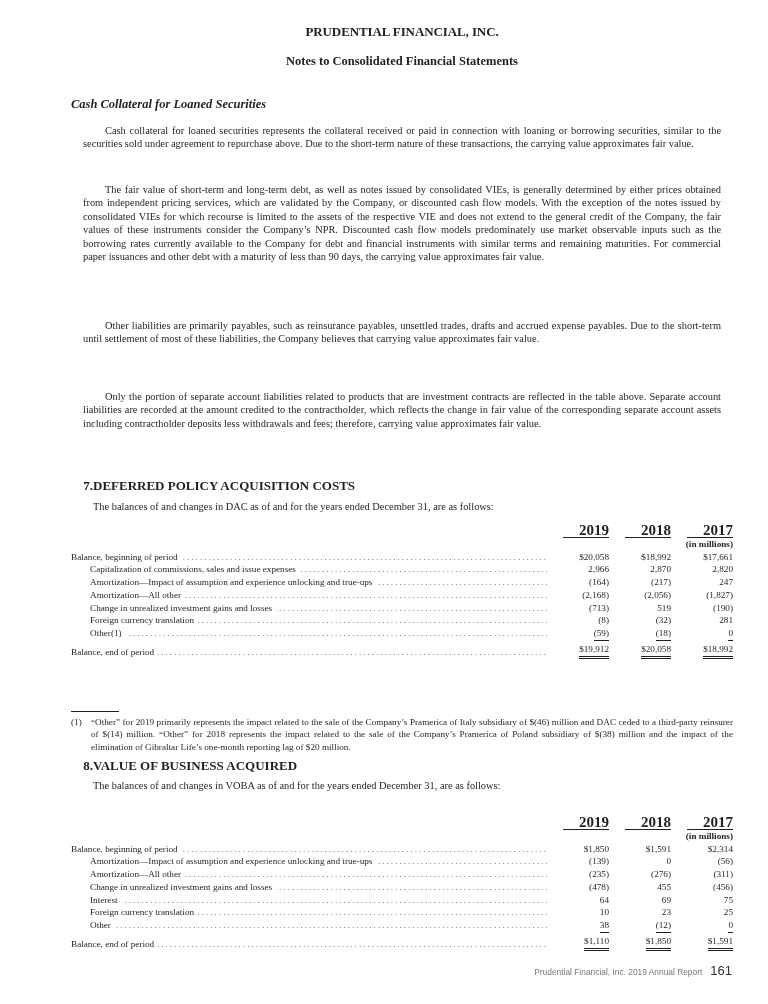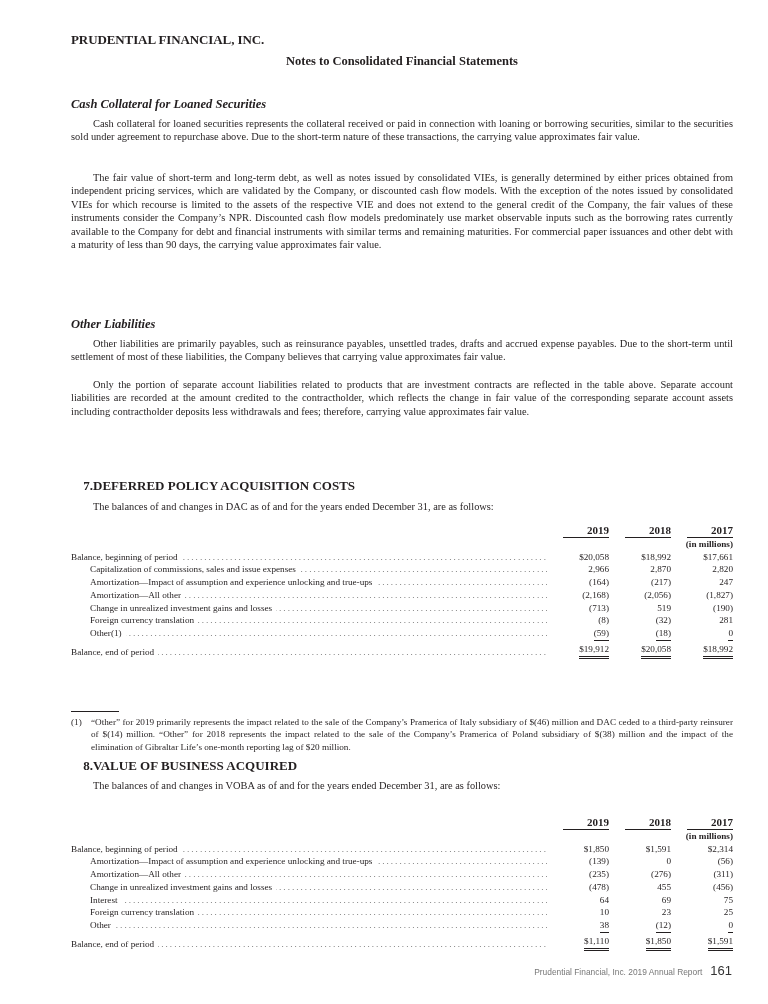--- a/index.html
+++ b/index.html
@@ -2,37 +2,37 @@
 <html><head>
 <meta charset="utf-8">
 <style>
   html, body { margin: 0; padding: 0; background: #ffffff; }
   body {
     width: 768px; height: 1004px; position: relative; overflow: hidden;
     font-family: "Liberation Serif", "DejaVu Serif", serif;
     color: #231f20;
   }
   .page { position: absolute; left: 71px; top: 0; width: 662px; }
-  .hdr1 { position: absolute; left: 0; width: 662px; top: 32px; text-align: left; font-weight: bold; font-size: 13px; letter-spacing: -0.1px; }
+  .hdr1 { position: absolute; left: 0; width: 662px; top: 24px; text-align: center; font-weight: bold; font-size: 13px; letter-spacing: -0.1px; }
   .hdr2 { position: absolute; left: 0; width: 662px; top: 54px; text-align: center; font-weight: bold; font-size: 12.5px; }
   .sec { position: absolute; left: 0; width: 662px; }
   .sec-title { font-style: italic; font-weight: bold; font-size: 12.5px; margin: 10px 0 5px 0; }
-  .para { font-size: 10.4px; line-height: 13.4px; text-align: justify; text-indent: 22px; margin: 0; font-family: Liberation Serif, serif; }
+  .para { font-size: 10.4px; line-height: 13.4px; text-align: justify; text-indent: 22px; margin: 12px; font-family: Liberation Serif, serif; }
   .note-title { position: absolute; left: 0; font-weight: bold; font-size: 13px; }
   .note-title .num { display: inline-block; width: 22px; }
   .intro { position: absolute; left: 22px; font-size: 10.4px; }
   table.fin { position: absolute; left: 0; width: 662px; border-collapse: collapse; font-size: 9.2px; }
   table.fin td { padding: 0; height: 12.7px; line-height: 12.7px; white-space: nowrap; }
   .lblcell { position: relative; }
   .lblcell .txt { position: relative; background: #fff; padding-right: 4px; z-index: 1; }
   .ind { padding-left: 19px !important; }
   .num { text-align: right; }
   td.v { text-align: right; width: 54px; padding-left: 8px !important; }
   td.v span { display: inline-block; }
-  .yr { font-weight: bold; font-size: 11px; text-align: right; }
+  .yr { font-weight: bold; font-size: 15px; text-align: right; }
   .yr span { display: inline-block; border-bottom: 1.4px solid #231f20; width: 46px; padding-bottom: 1px; line-height: 11px; }
   .inmil { font-weight: bold; text-align: right; font-size: 9.2px; margin-top: 14px; }
   .ul td.v span { border-bottom: 1px solid #231f20; text-align: center; }
   .tot td.v span { border-bottom: 3px double #231f20; }
   .fn-rule { position: absolute; left: 0; width: 48px; border-top: 1px solid #231f20; }
   .footnote { position: absolute; left: 0; width: 662px; font-size: 9.2px; line-height: 12.4px; text-align: justify; }
   .footnote .mk { position: absolute; left: 0; }
   .footnote .ft { display: block; margin-left: 20px; }
   .footer { position: absolute; right: 36px; top: 963px; font-family: "Liberation Sans", "DejaVu Sans", sans-serif; color: #777; font-size: 8.4px; }
   .footer .pg { color: #333; font-family: "Liberation Sans", sans-serif; font-size: 13px; margin-left: 8px; }
@@ -47,21 +47,20 @@
   <div class="sec" style="top:87px;">
     <div class="sec-title">Cash Collateral for Loaned Securities</div>
     <p class="para">Cash collateral for loaned securities represents the collateral received or paid in connection with loaning or borrowing securities, similar to the securities sold under agreement to repurchase above. Due to the short-term nature of these transactions, the carrying value approximates fair value.</p>
   </div>
 
   <div class="sec" style="top:171px;">
     <p class="para">The fair value of short-term and long-term debt, as well as notes issued by consolidated VIEs, is generally determined by either prices obtained from independent pricing services, which are validated by the Company, or discounted cash flow models. With the exception of the notes issued by consolidated VIEs for which recourse is limited to the assets of the respective VIE and does not extend to the general credit of the Company, the fair values of these instruments consider the Company’s NPR. Discounted cash flow models predominately use market observable inputs such as the borrowing rates currently available to the Company for debt and financial instruments with similar terms and remaining maturities. For commercial paper issuances and other debt with a maturity of less than 90 days, the carrying value approximates fair value.</p>
   </div>
 
   <div class="sec" style="top:307px;">
-    <div class="sec-title">Other Liabilities</div>
     <p class="para">Other liabilities are primarily payables, such as reinsurance payables, unsettled trades, drafts and accrued expense payables. Due to the short-term until settlement of most of these liabilities, the Company believes that carrying value approximates fair value.</p>
   </div>
 
   <div class="sec" style="top:378px;">
     <p class="para">Only the portion of separate account liabilities related to products that are investment contracts are reflected in the table above. Separate account liabilities are recorded at the amount credited to the contractholder, which reflects the change in fair value of the corresponding separate account assets including contractholder deposits less withdrawals and fees; therefore, carrying value approximates fair value.</p>
   </div>
 
   <div class="note-title" style="top:478px;">
     <span class="num">7.</span><span>DEFERRED POLICY ACQUISITION COSTS</span>
   </div>

